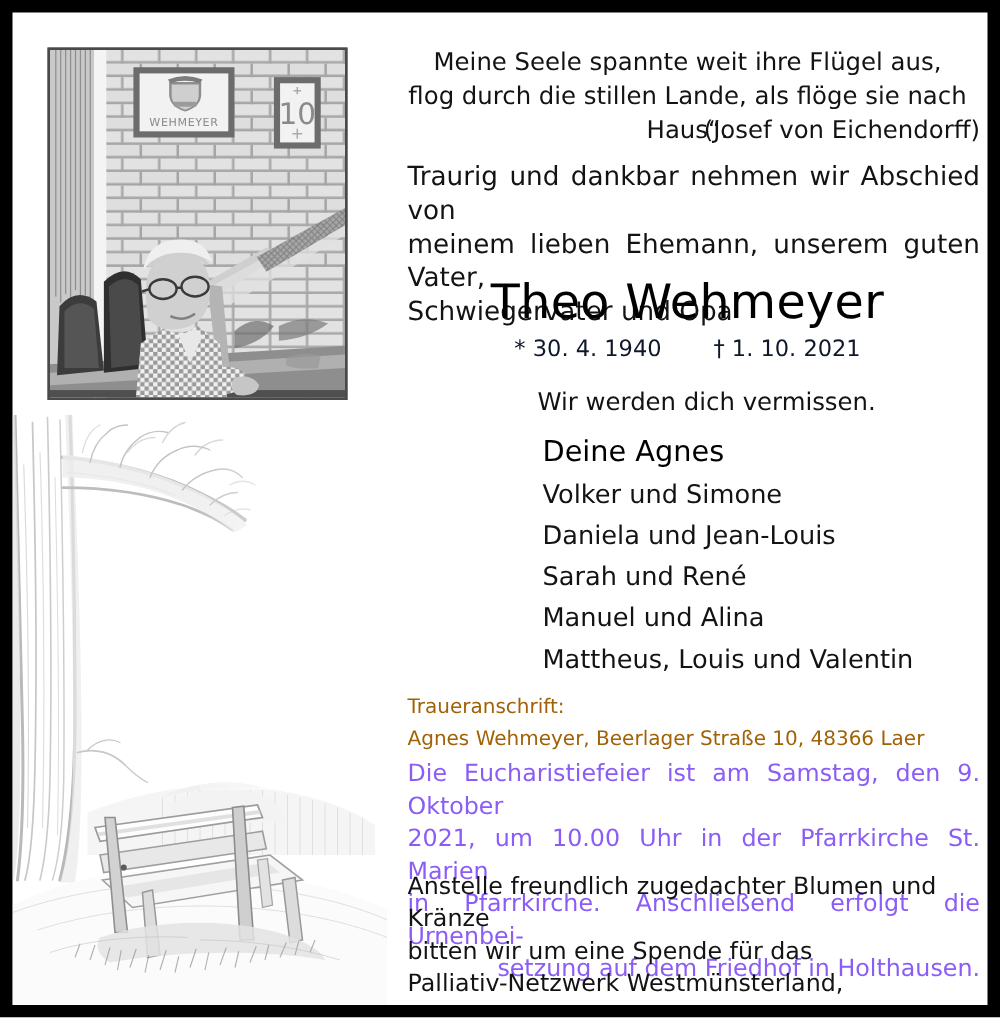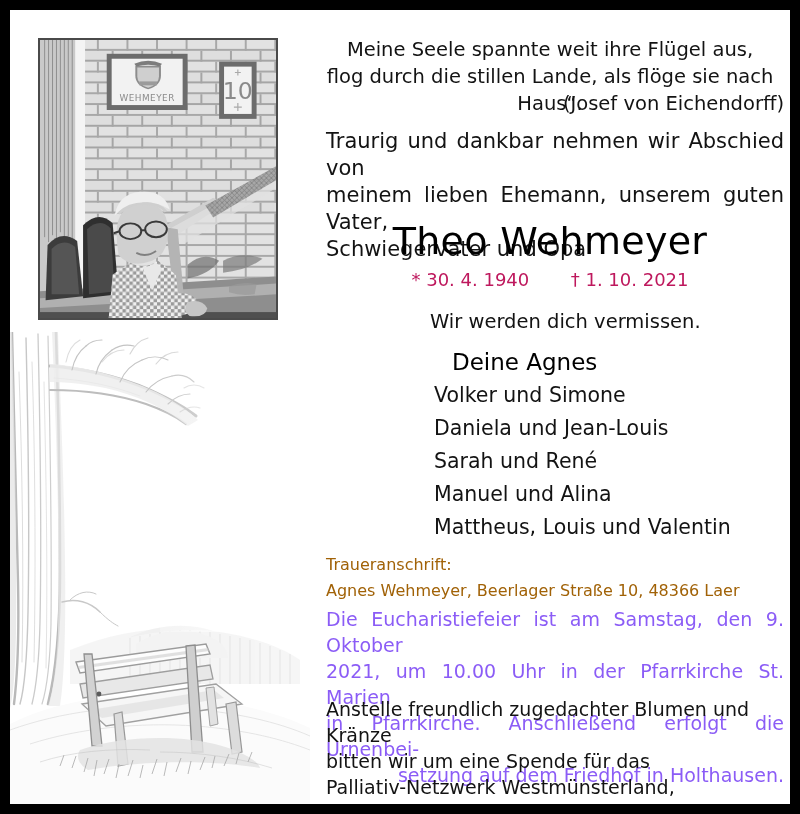--- a/index.html
+++ b/index.html
@@ -121,21 +121,21 @@
   }
 
   .dates {
     position: absolute;
     left: 6px;
     top: 258px;
     width: 468px;
     text-align: center;
     font-size: 18px;
     line-height: 24px;
-    color: #be185d;
+    color: #0f172a;
   }
   .dates .gap { display: inline-block; width: 30px; }
 
   .missing {
     position: absolute;
     left: 120px;
     top: 298px;
     width: 354px;
     font-size: 19.5px;
     line-height: 27px;
@@ -145,21 +145,20 @@
   .family {
     position: absolute;
     left: 124px;
     top: 336px;
     width: 350px;
   }
   .family-lead {
     font-size: 23px;
     line-height: 33px;
     color: #000000;
-    margin-left: 18px;
   }
   .family-member {
     font-size: 20.5px;
     line-height: 33px;
     color: #131313;
   }
 
   .block-address {
     position: absolute;
     left: 16px;

